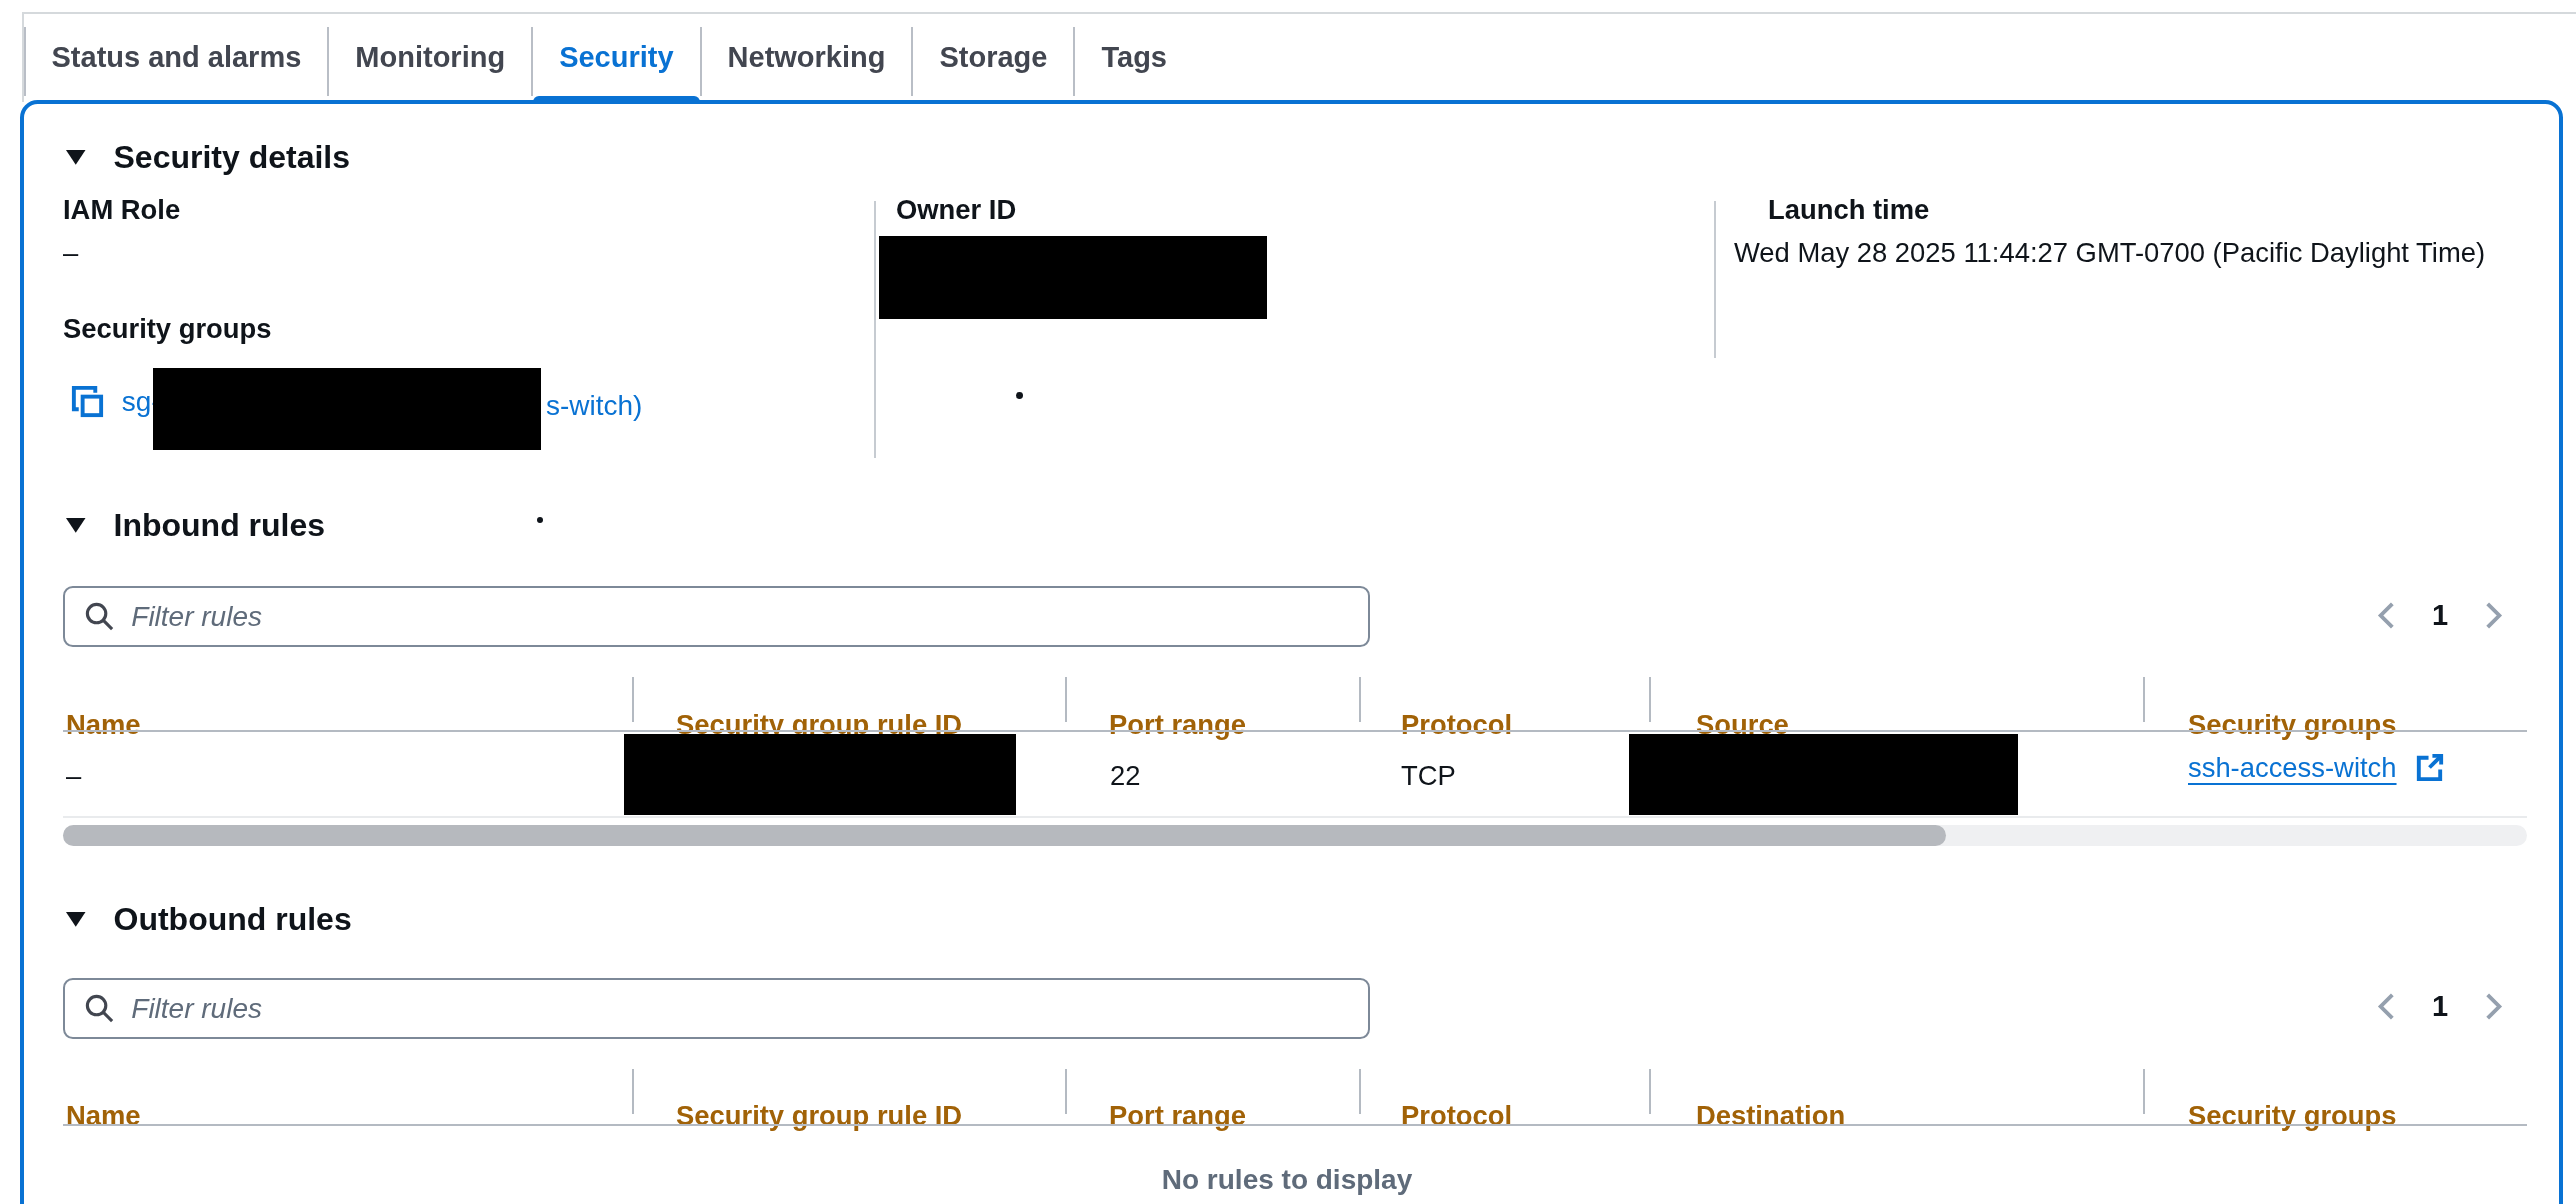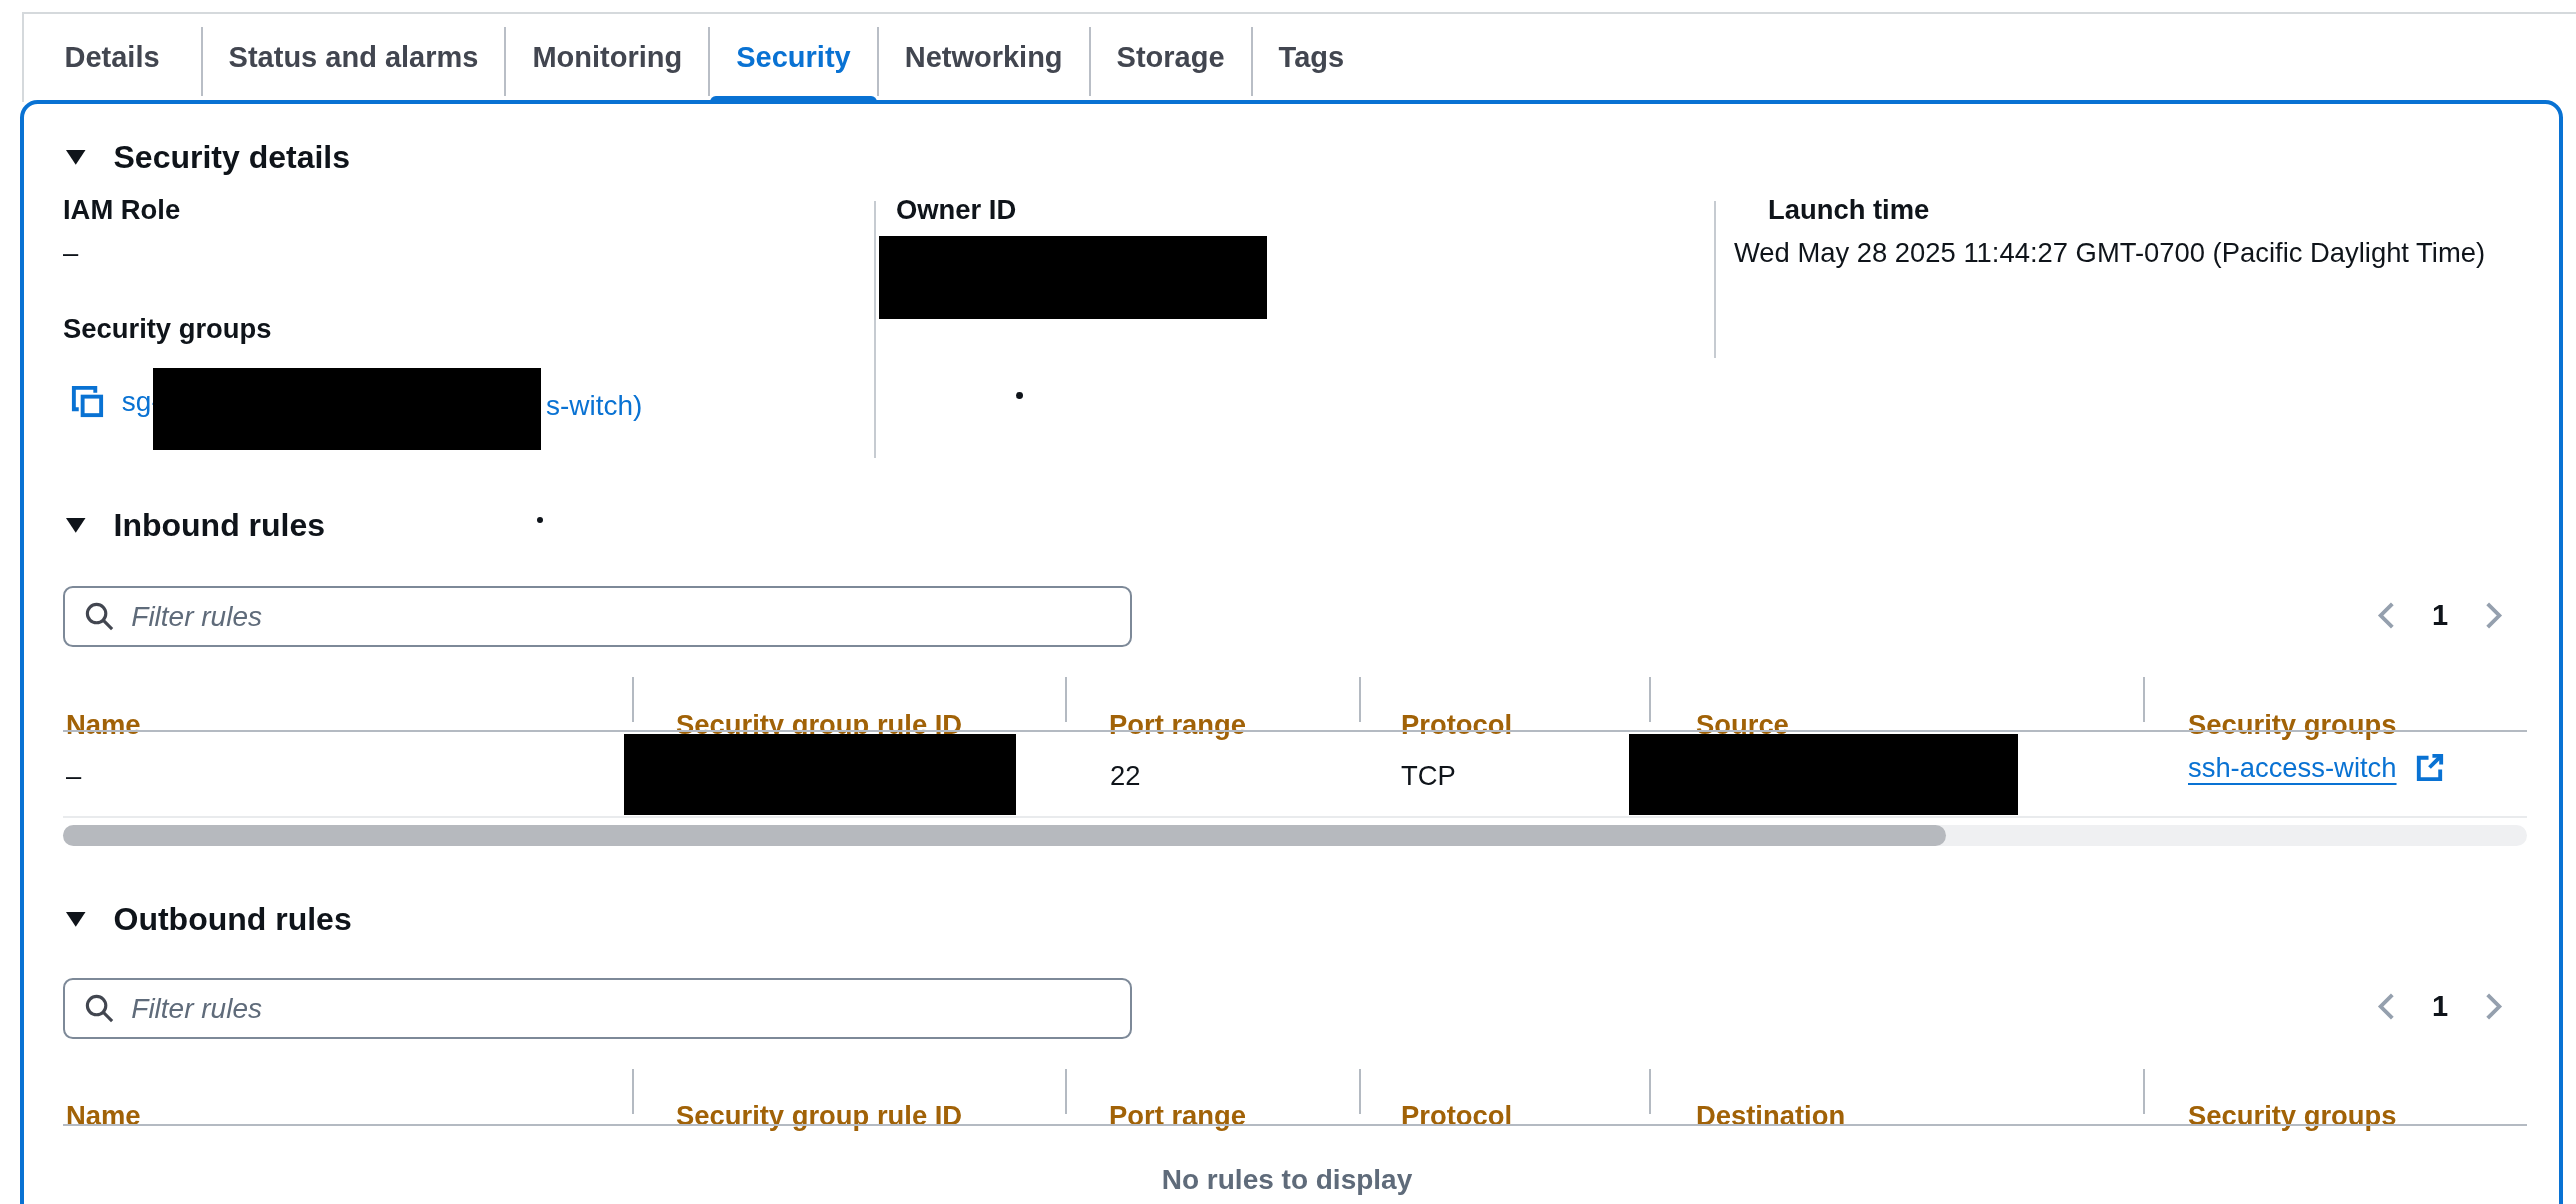--- a/index.html
+++ b/index.html
@@ -37,21 +37,21 @@
   .redact{position:absolute;background:#000;}
   .dot{position:absolute;width:6.9px;height:6.9px;border-radius:50%;background:#0f141a;}
 
   
   .sg-row{position:absolute;display:flex;align-items:center;gap:13.7px;}
   .copy-btn{width:39px;height:43px;background:none;border:none;padding:0;cursor:pointer;display:flex;align-items:center;}
   .link{color:#0972d3;font-size:28px;text-decoration:none;cursor:pointer;}
   .link.u{text-decoration:underline;text-underline-offset:5.9px;}
 
   
-  .filter{position:absolute;left:63px;width:1069px;height:61px;box-sizing:border-box;
+  .filter{position:absolute;left:63px;width:1307px;height:61px;box-sizing:border-box;
     border:2.4px solid #7d8998;border-radius:9.8px;background:#fff;display:flex;align-items:center;padding:0 17.6px;gap:13.7px;}
   .filter input{flex:1;border:none;outline:none;font-size:28px;color:#0f141a;background:transparent;
     font-family:"Liberation Sans","DejaVu Sans",sans-serif;}
   .filter input::placeholder{font-style:italic;color:#5f6b7a;opacity:1;}
 
   
   .pager{position:absolute;display:flex;align-items:center;gap:29px;}
   .pg-btn{background:none;border:none;padding:0;cursor:pointer;display:flex;align-items:center;}
   .pg-num{font-size:29px;font-weight:700;color:#0f141a;}
 
@@ -74,23 +74,20 @@
 </style>
 </head>
 <body>
 
 <div id="screen">
 
   <div class="top-hairline"></div>
   <div class="left-hairline"></div>
 
   <div class="tabs">
-    <div class="tab">
-        <span>Details</span>
-      </div>
     <div class="tab-divider"></div>
     <div class="tab">
         <span>Status and alarms</span>
       </div>
     <div class="tab-divider"></div>
     <div class="tab">
         <span>Monitoring</span>
       </div>
     <div class="tab-divider"></div>
     <div class="tab active">

